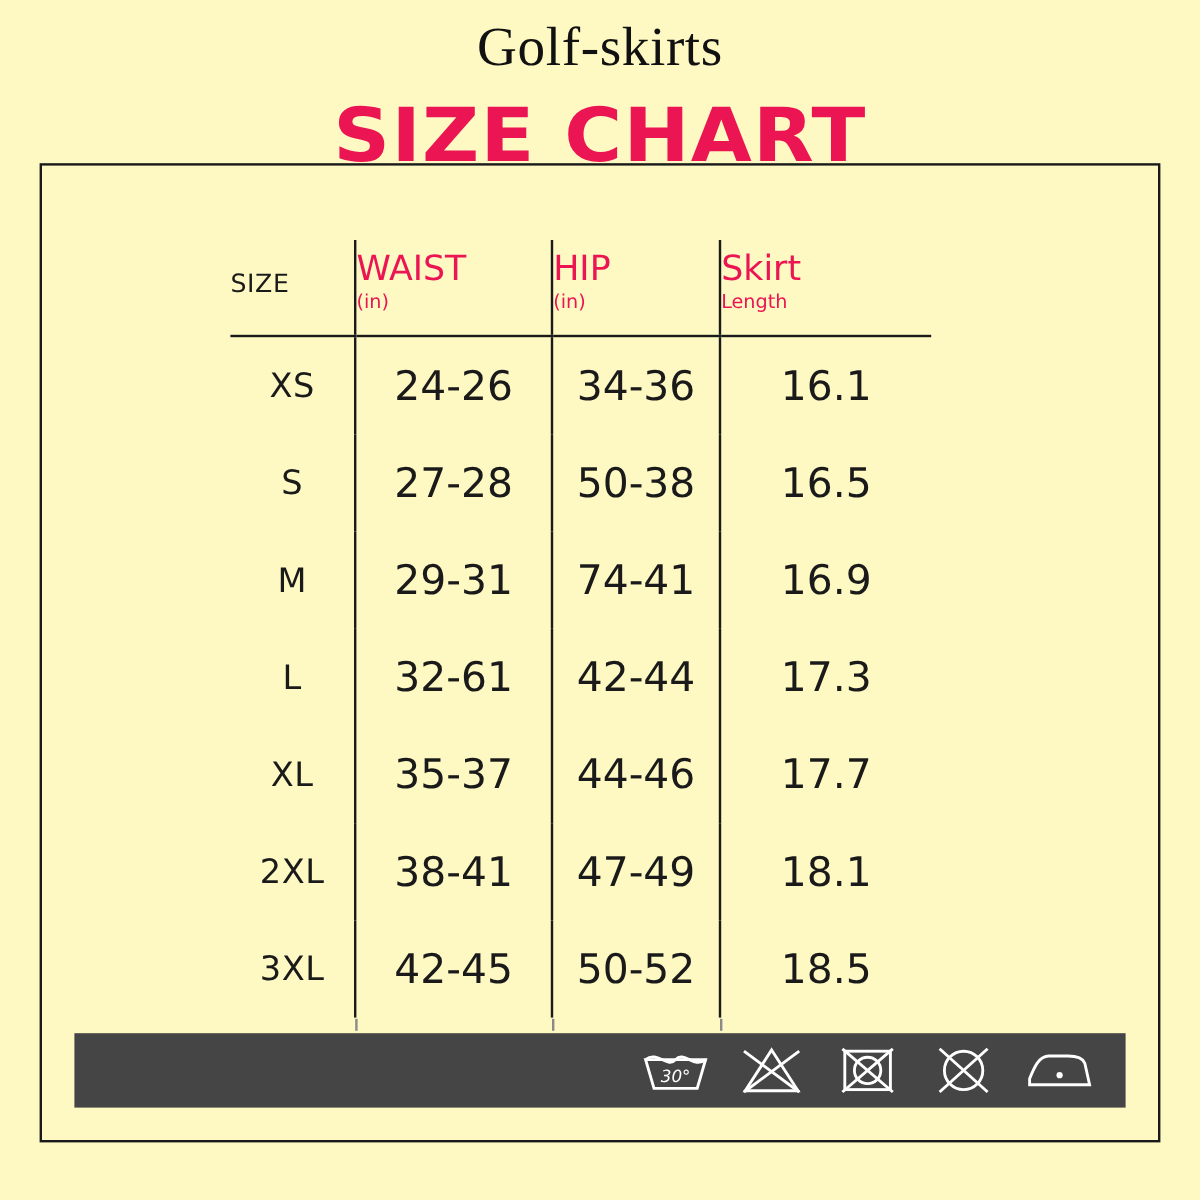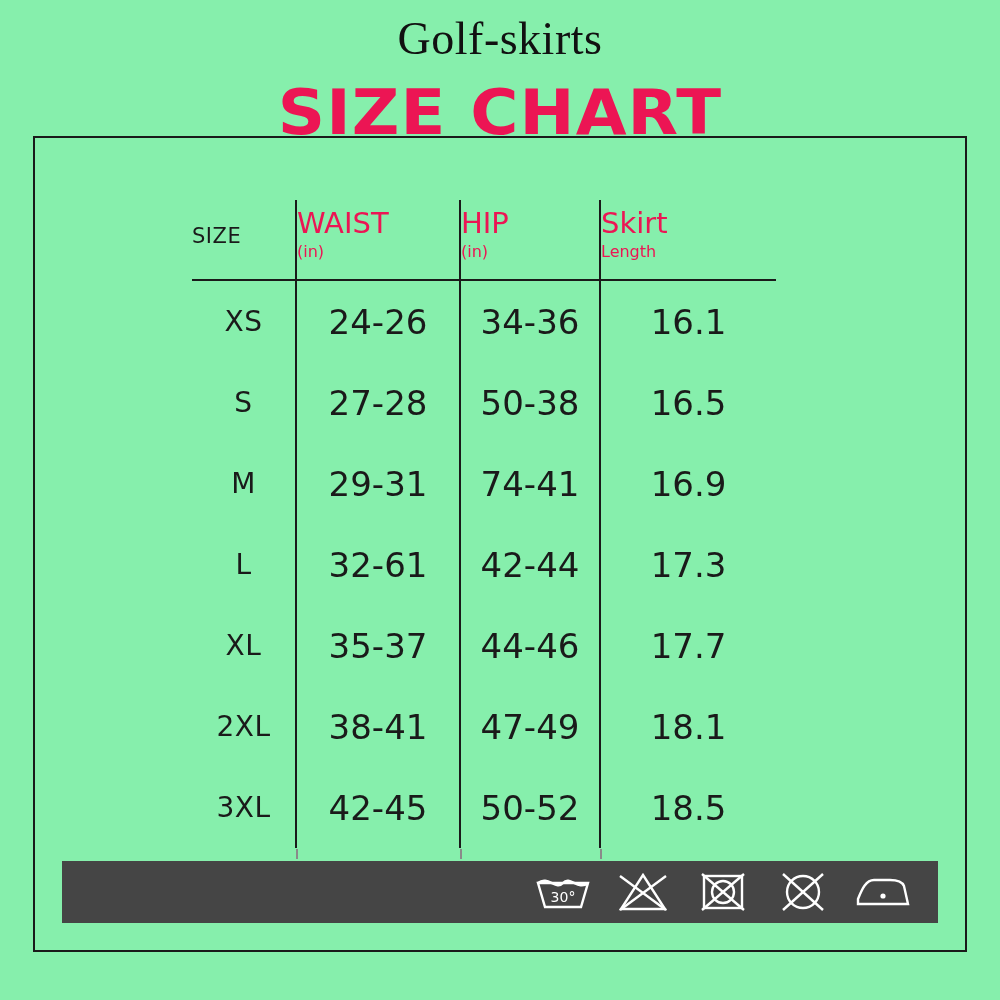--- a/index.html
+++ b/index.html
@@ -12,21 +12,21 @@
     height: 1000px;
     font-family: "Liberation Sans", sans-serif;
     position: relative;
     overflow: hidden;
   }
 
   .page {
     position: relative;
     width: 1000px;
     height: 1000px;
-    background: #86efac;
+    background: #fef9c3;
   }
 
   
   .brand-title {
     position: absolute;
     top: 10px;
     left: 0;
     width: 1000px;
     text-align: center;
     font-family: "Liberation Serif", serif;
@@ -139,20 +139,21 @@
     padding-right: 18px;
     box-sizing: border-box;
   }
   .care-bar .icon {
     width: 74px;
     height: 48px;
     display: flex;
     align-items: center;
     justify-content: center;
     margin-left: 6px;
+    font-style: italic;
   }
   .care-bar svg { display: block; }
 
   
   .tick {
     position: absolute;
     width: 2px;
     height: 10px;
     background: #8a8a8a;
   }

